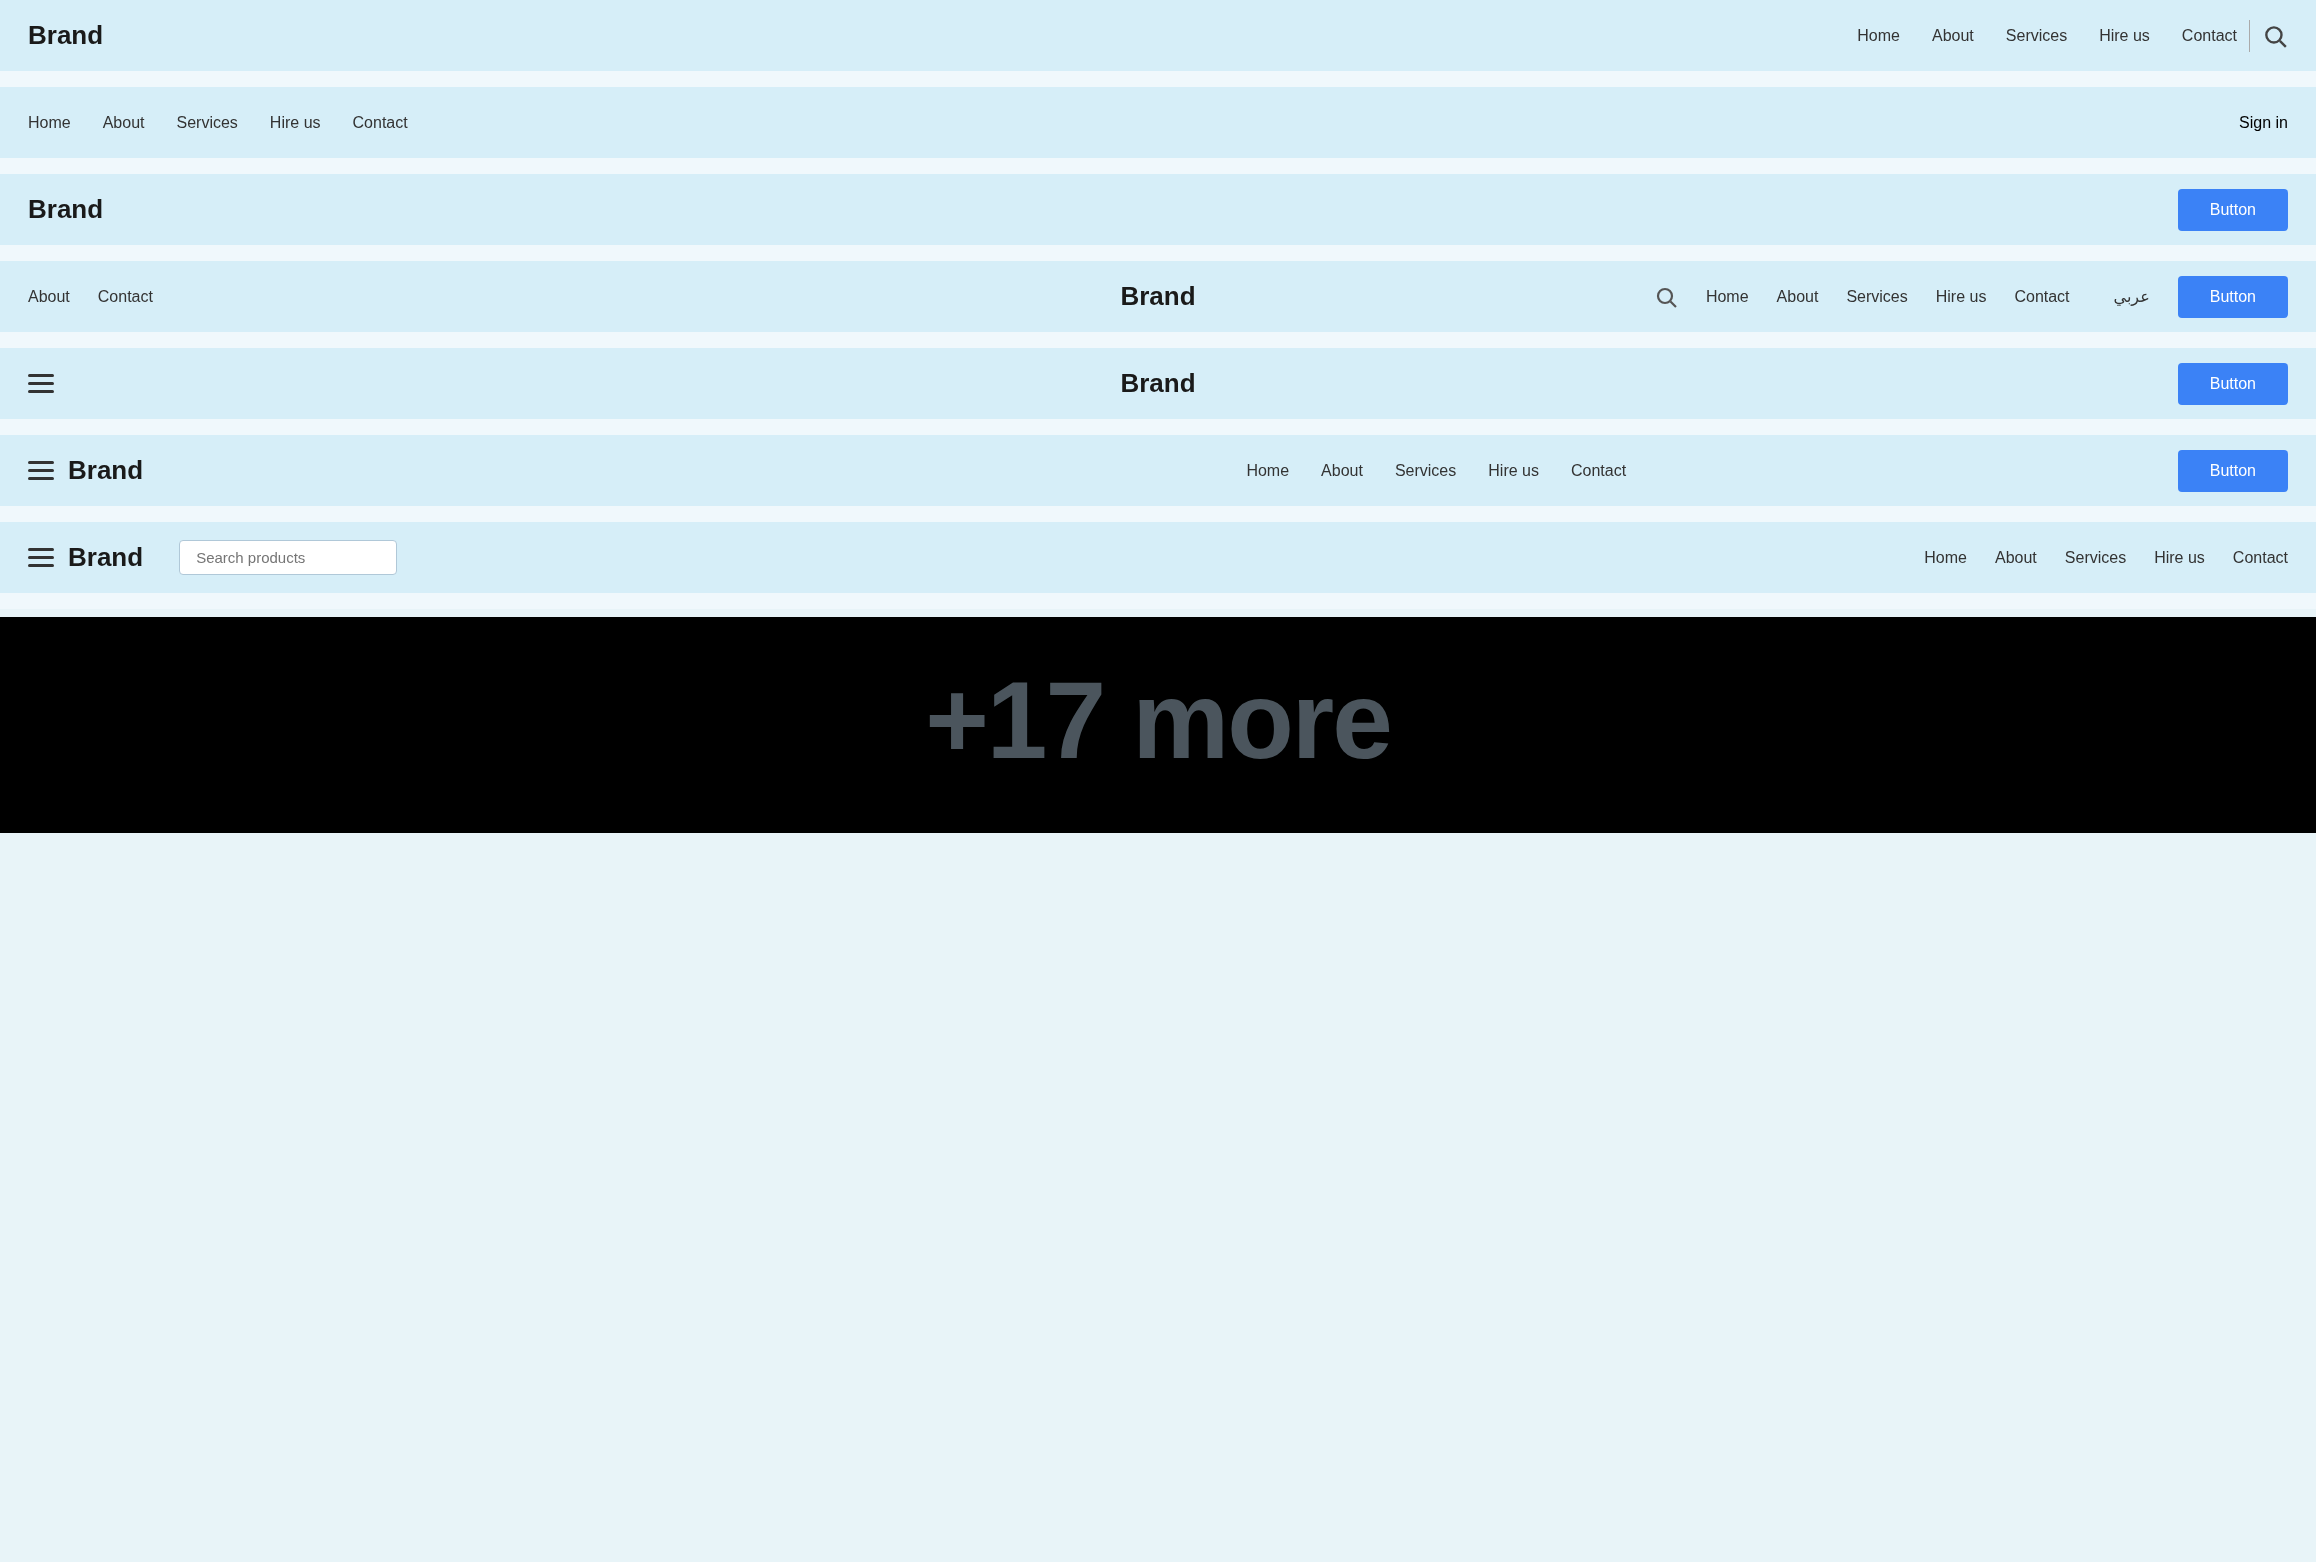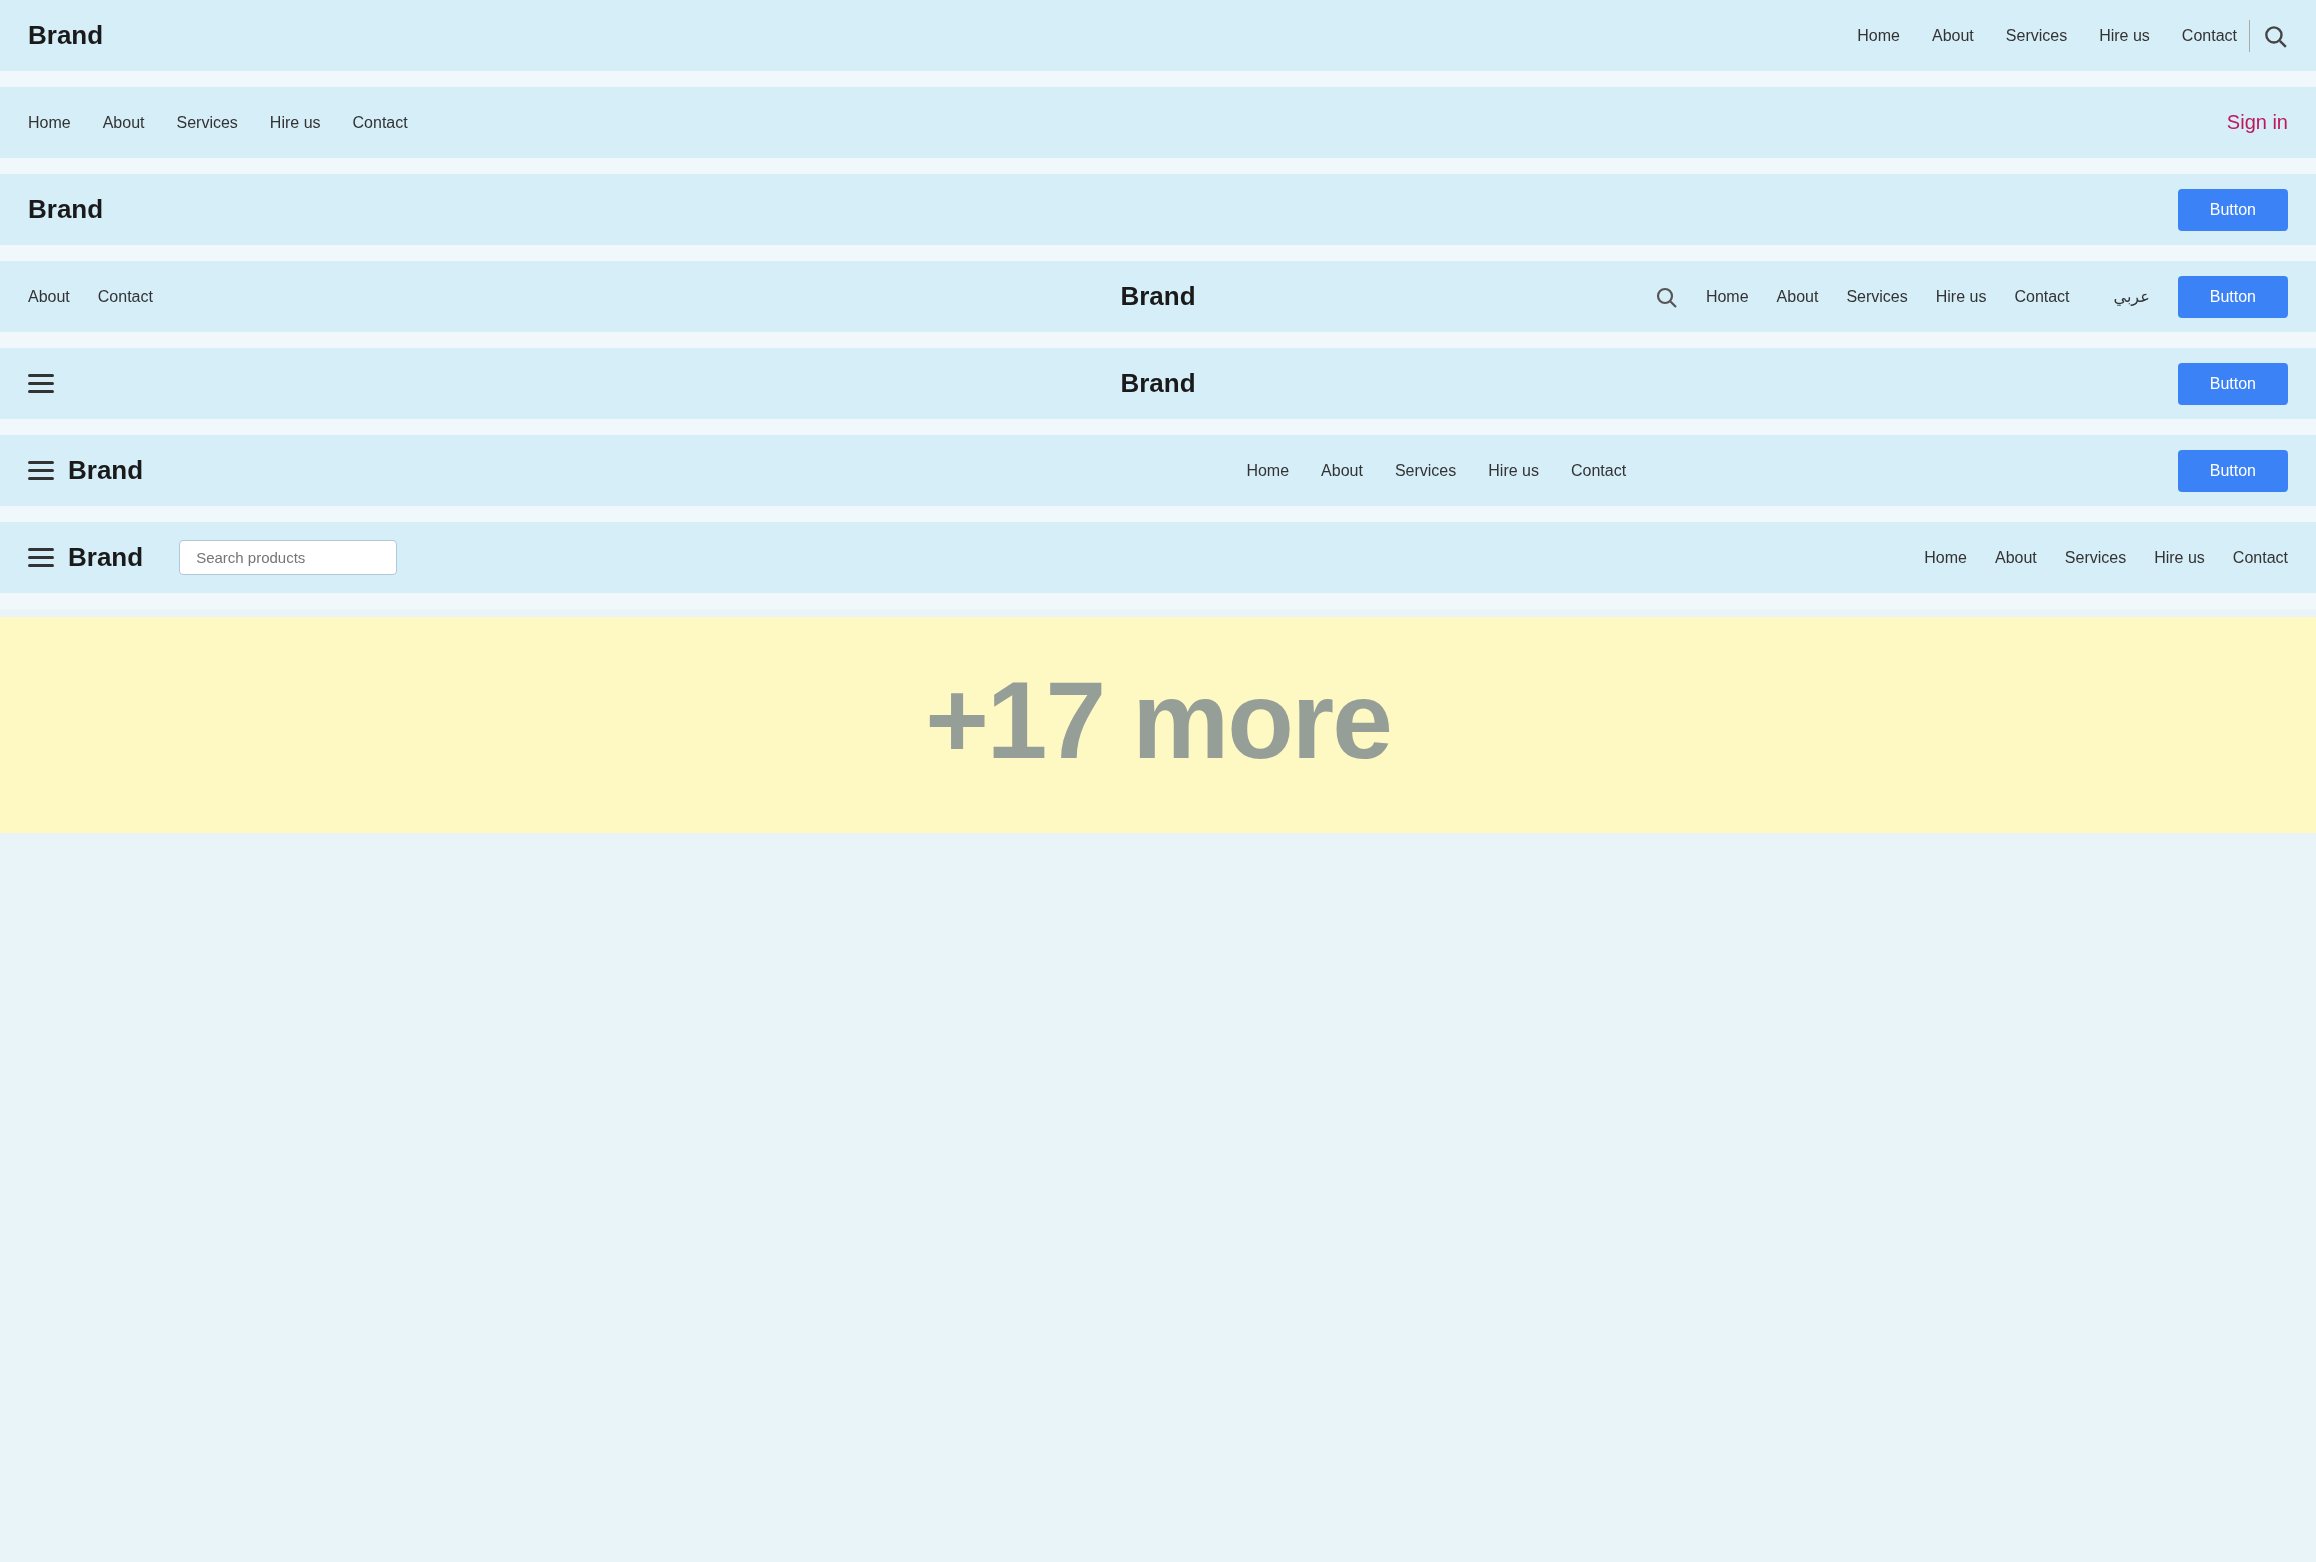--- a/index.html
+++ b/index.html
@@ -70,22 +70,22 @@
     .search-icon-btn svg {
       width: 26px;
       height: 26px;
       stroke: #444;
       fill: none;
       stroke-width: 2.2;
     }
 
     .sign-in-link {
       text-decoration: none;
-      color: #be185d;
-      font-size: 20px;
+      color: #000000;
+      font-size: 16px;
     }
 
     .hamburger {
       display: flex;
       flex-direction: column;
       gap: 5px;
       cursor: pointer;
     }
 
     .hamburger span {
@@ -135,21 +135,21 @@
 
     
     .arabic-text {
       color: #333;
       font-size: 16px;
       margin-left: 16px;
     }
 
     
     .more-overlay {
-      background: #fef9c3;
+      background: #000000;
       display: flex;
       align-items: center;
       justify-content: center;
       padding: 40px 0 50px 0;
       margin-top: 8px;
     }
 
     .more-text {
       font-size: 109px;
       font-weight: 900;

